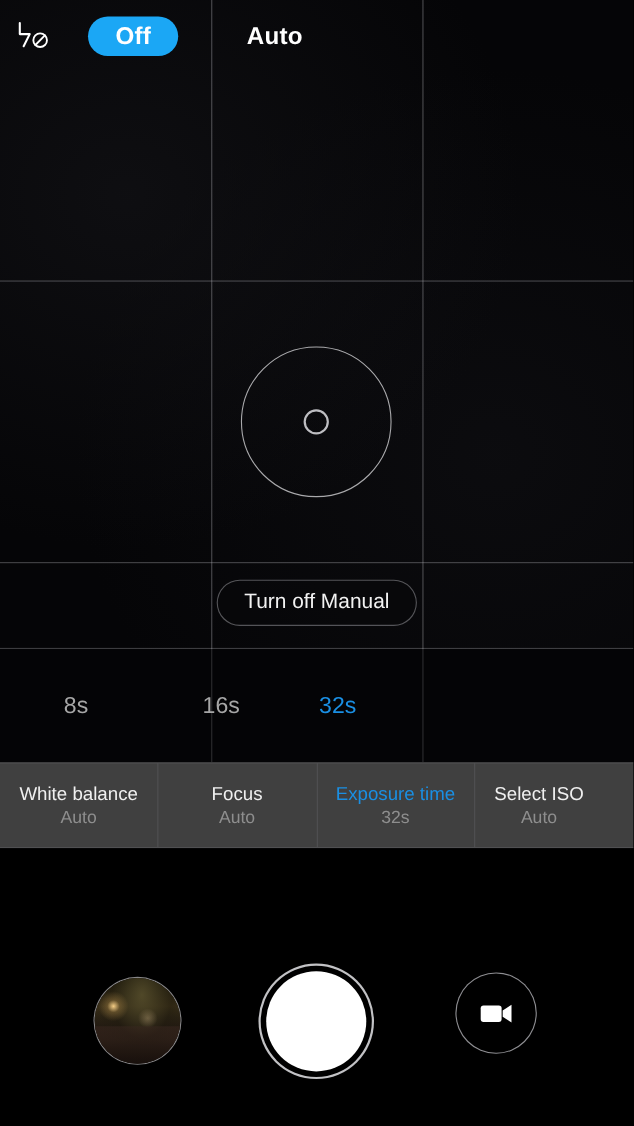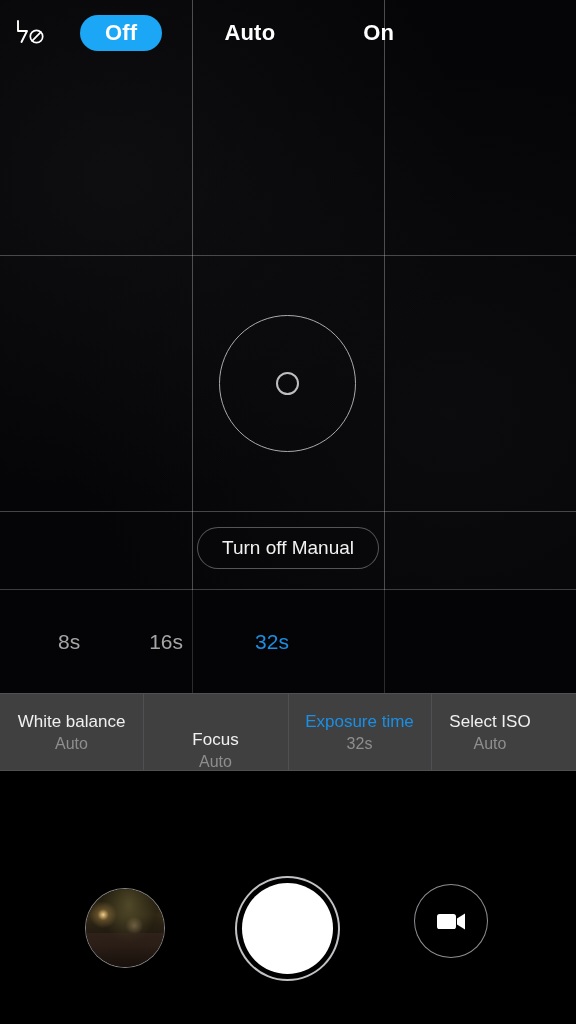--- a/index.html
+++ b/index.html
@@ -141,21 +141,21 @@
     display:flex; align-items:center;
   }
   .exp-item {
     font-size:21px;
     color:#a6a6a6;
     text-align:center;
     white-space:nowrap;
   }
   .exp-item.active { color:#1a8fe3; }
   .exp-p1 { margin-left:58px; }
-  .exp-p2 { margin-left:69px; }
+  .exp-p2 { margin-left:104px; }
   .exp-p3 { margin-left:72px; }
 
   
   .controls-row {
     position:absolute;
     left:0; top:693px;
     width:576px; height:78px;
     background:#404040;
     display:flex;
     border-top:1px solid rgba(120,120,125,0.30);
@@ -169,21 +169,21 @@
     gap:6px;
   }
   .ctrl + .ctrl::before {
     content:"";
     position:absolute;
     left:0; top:0;
     width:1px; height:100%;
     background:rgba(120,120,125,0.30);
   }
   .c-wb   { width:143px; }
-  .c-foc  { width:145px;justify-content:flex-end; }
+  .c-foc  { width:145px; }
   .c-exp  { width:143px; }
   .c-iso  { width:118px; }
   .ctrl-label {
     font-size:17px;
     color:#f0f0f0;
     white-space:nowrap;
     line-height:1;
   }
   .ctrl-label.active { color:#1a8fe3; }
   .ctrl-value {
@@ -309,21 +309,20 @@
           <path d="M4 3 L4 13 L13 13 L7.5 24" stroke="#ffffff" stroke-width="1.9" stroke-linecap="round" stroke-linejoin="round" fill="none"></path>
           <circle cx="22.5" cy="18.5" r="6.2" stroke="#ffffff" stroke-width="1.7" fill="none"></circle>
           <line x1="18.2" y1="22.9" x2="26.8" y2="14.1" stroke="#ffffff" stroke-width="1.7" stroke-linecap="round"></line>
         </svg>
       </div>
 
       <div class="flash-opt pill flash-pos-off">Off</div>
 
       <div class="flash-opt plain flash-pos-auto">Auto</div>
 
-      <div class="flash-opt plain flash-pos-on">On</div>
     </div>
 
     <div class="manual-pill-wrap">
       <div class="manual-pill">Turn off Manual</div>
     </div>
   </div>
 
   <div class="exposure-row">
     <div class="exp-line-v e1"></div>
     <div class="exp-line-v e2"></div>

